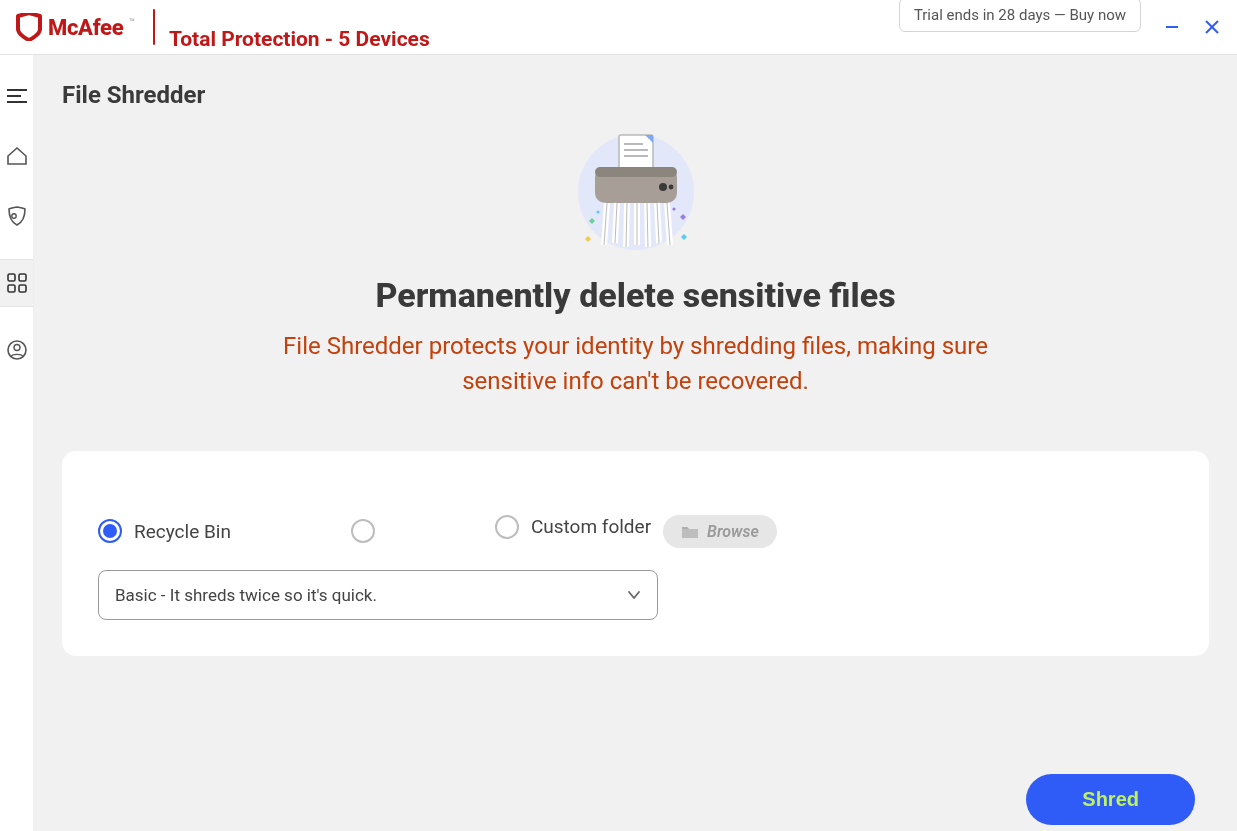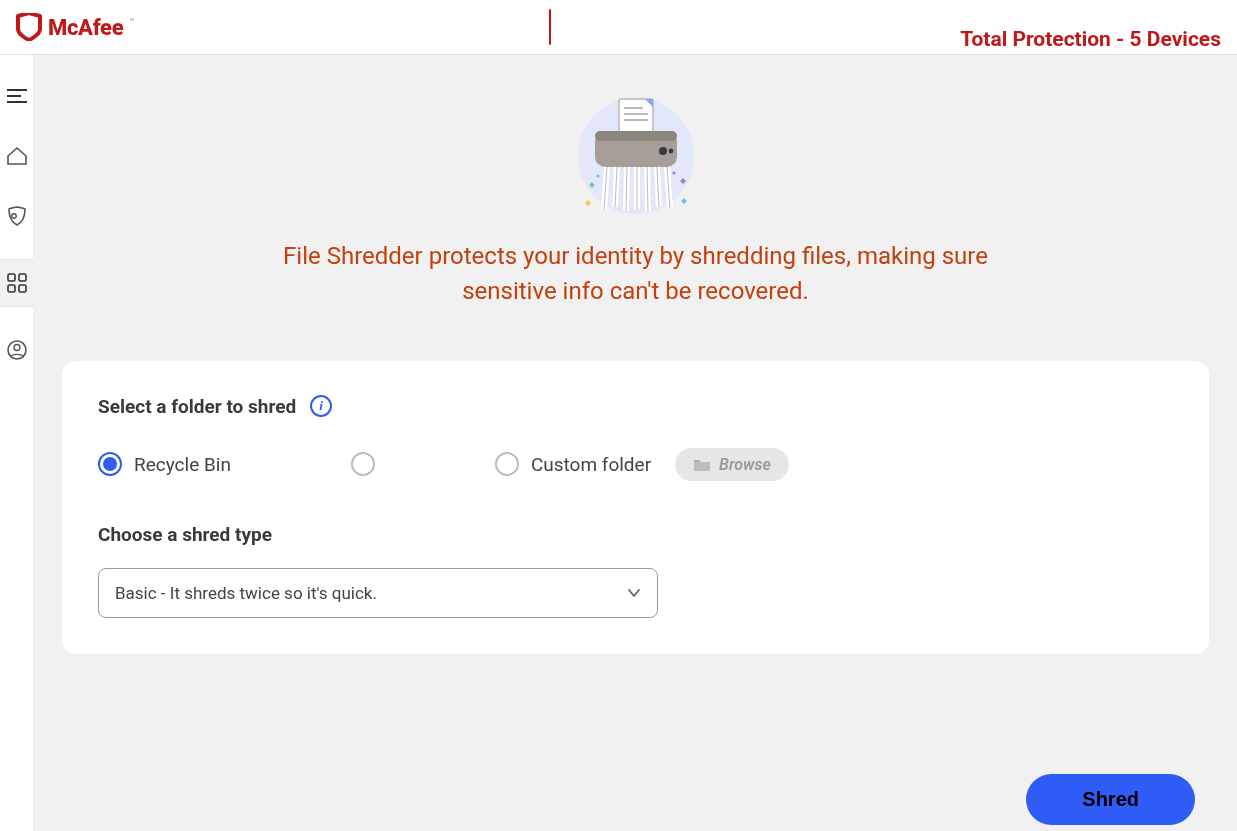--- a/index.html
+++ b/index.html
@@ -12,21 +12,20 @@
     color: #333;
   }
 
   
   .titlebar {
     height: 55px;
     display: flex;
     align-items: center;
     padding: 0 16px;
     border-bottom: 1px solid #e3e3e3;
-    justify-content: space-between;
   }
   .logo-wrap { display: flex; align-items: center; gap: 6px; }
   .brand-text { font-weight: 800; font-size: 22px; color: #C01818; letter-spacing: -0.3px; }
   .brand-tm { font-size: 9px; color: #999; align-self: flex-start; margin-top: 4px; }
   .vbar { width: 2px; height: 36px; background: #C01818; margin: 0 14px 0 18px; border-radius: 2px; }
   .product { font-weight: 700; font-size: 21px; color: #C01818; margin-top: 24px; }
   .titlebar-right { margin-left: auto; display: flex; align-items: center; gap: 22px; }
   .trialpill {
     border: 1px solid #d4d4d4;
     border-radius: 6px;
@@ -83,21 +82,21 @@
   }
   .radios { display:flex; gap: 120px; margin-top: 30px; flex-wrap:wrap; align-items:center;}
   .radio-opt { display:flex; align-items:center; gap:12px; font-size:19px; color:#444; cursor:pointer;}
   .radio-circle {
     width:24px; height:24px; border:2px solid #bdbdbd; border-radius:50%;
     display:flex; align-items:center; justify-content:center;
   }
   .radio-circle.selected { border-color:#2F5CF6; }
   .radio-circle.selected::after { content:""; width:14px; height:14px; border-radius:50%; background:#2F5CF6; }
 
-  .custom-group { display:flex; align-items:center; gap:24px; }
+  .custom-group { display:flex; align-items:flex-start; gap:12px; }
   .browse-pill {
     background:#e6e6e6; color:#9a9a9a; border-radius: 20px;
     padding: 7px 18px; display:flex; align-items:center; gap:8px;
     font-size:16px; font-weight:600;font-style:italic;
   }
 
   .section-label.second { margin-top: 42px; }
   .select {
     margin-top: 22px;
     width: 560px;
@@ -109,21 +108,21 @@
     display:flex; align-items:center; justify-content:space-between;
     cursor:pointer;
   }
 
   
   .shred-btn {
     position: absolute;
     right: 42px;
     bottom: 6px;
     background: #2F5CF6;
-    color: #000000;
+    color: #bef264;
     border-radius: 28px;
     padding: 14px 56px;
     font-size: 20px;
     font-weight: 700;
     cursor:pointer;
     border:none;
   }
 </style>
 </head>
 <body>
@@ -132,20 +131,34 @@
   <div class="logo-wrap">
     <svg width="26" height="28" viewBox="0 0 26 28">
       <path d="M2 3 L13 0 L24 3 L24 16 C24 22 13 27 13 27 C13 27 2 22 2 16 Z" fill="none" stroke="#C01818" stroke-width="4" stroke-linejoin="round"></path>
     </svg>
     <span class="brand-text">McAfee</span>
     <span class="brand-tm">™</span>
   </div>
   <div class="vbar"></div>
   <div class="product">Total Protection - 5 Devices</div>
 
+  <div class="titlebar-right">
+    <div class="trialpill">Trial ends in 28 days — Buy now</div>
+    <div class="win-btn">
+      <svg width="16" height="16">
+          <line x1="2" y1="8" x2="14" y2="8" stroke="#2F5CF6" stroke-width="2"></line>
+        </svg>
+    </div>
+    <div class="win-btn">
+      <svg width="16" height="16">
+        <line x1="2" y1="2" x2="14" y2="14" stroke="#2F5CF6" stroke-width="2"></line>
+        <line x1="14" y1="2" x2="2" y2="14" stroke="#2F5CF6" stroke-width="2"></line>
+      </svg>
+    </div>
+  </div>
 </div>
 
 <div class="bodywrap">
 
   <div class="sidebar">
     <div class="side-item">
       <svg width="20" height="16">
         <line x1="0" y1="2" x2="20" y2="2" stroke="#333" stroke-width="2"></line>
         <line x1="0" y1="8" x2="14" y2="8" stroke="#333" stroke-width="2"></line>
         <line x1="0" y1="14" x2="20" y2="14" stroke="#333" stroke-width="2"></line>
@@ -173,20 +186,21 @@
     <div class="side-item">
       <svg width="22" height="22">
         <circle cx="11" cy="11" r="9" fill="none" stroke="#555" stroke-width="1.6"></circle>
         <circle cx="11" cy="8.5" r="3" fill="none" stroke="#555" stroke-width="1.4"></circle>
         <path d="M4.5 18 C 6 14.5 16 14.5 17.5 18" fill="none" stroke="#555" stroke-width="1.4"></path>
       </svg>
     </div>
   </div>
 
   <div class="content">
+    <div class="page-title">File Shredder</div>
 
     <div class="hero">
       <div class="illus-wrap">
         <svg width="130" height="130" viewBox="0 0 130 130">
           <circle cx="65" cy="65" r="58" fill="#E3E7FA"></circle>
           <rect x="48" y="8" width="34" height="36" rx="2" fill="#fff" stroke="#B9B9B9" stroke-width="1.5"></rect>
           <path d="M74 8 L82 8 L82 16 Z" fill="#7FA7F3"></path>
           <line x1="53" y1="17" x2="72" y2="17" stroke="#B9B9B9" stroke-width="2"></line>
           <line x1="53" y1="23" x2="77" y2="23" stroke="#B9B9B9" stroke-width="2"></line>
           <line x1="53" y1="29" x2="77" y2="29" stroke="#B9B9B9" stroke-width="2"></line>
@@ -213,28 +227,25 @@
             <path d="M96 76 L99 118"></path>
           </g>
           <path d="M18 94 l3 -3 l3 3 l-3 3 z" fill="#6FCF97"></path>
           <path d="M109 90 l3 -3 l3 3 l-3 3 z" fill="#9B7EDB"></path>
           <path d="M14 112 l3 -3 l3 3 l-3 3 z" fill="#F2C94C"></path>
           <path d="M110 110 l3 -3 l3 3 l-3 3 z" fill="#56CCF2"></path>
           <circle cx="27" cy="85" r="1.6" fill="#56CCF2"></circle>
           <circle cx="103" cy="82" r="1.6" fill="#9B7EDB"></circle>
         </svg>
       </div>
+      <div class="big-heading">Permanently delete sensitive files</div>
       <div class="subline">File Shredder protects your identity by shredding files, making sure sensitive info can't be recovered.</div>
     </div>
 
     <div class="card">
-      <div class="section-label">
-        <span>Select a folder to shred</span>
-        <span class="info-badge">i</span>
-      </div>
 
       <div class="radios">
         <label class="radio-opt">
           <span class="radio-circle selected"></span>
           <span>Recycle Bin</span>
         </label>
         <label class="radio-opt">
           <span class="radio-circle"></span>
         </label>
         <div class="custom-group">
@@ -245,23 +256,20 @@
           <div class="browse-pill">
             <svg width="18" height="15">
               <path d="M1 3 L6 3 L8 5 L17 5 L17 14 L1 14 Z" fill="#bdbdbd"></path>
               <path d="M1 3 L6 3 L8 5 L1 5 Z" fill="#aeaeae"></path>
             </svg>
             <span>Browse</span>
           </div>
         </div>
       </div>
 
-      <div class="section-label second">
-        <span>Choose a shred type</span>
-      </div>
       <div class="select">
         <span>Basic - It shreds twice so it's quick.</span>
         <svg width="14" height="14">
           <path d="M2 4 L7 10 L12 4" fill="none" stroke="#666" stroke-width="1.8" stroke-linecap="round" stroke-linejoin="round"></path>
         </svg>
       </div>
     </div>
 
     <button class="shred-btn">Shred</button>
   </div>

